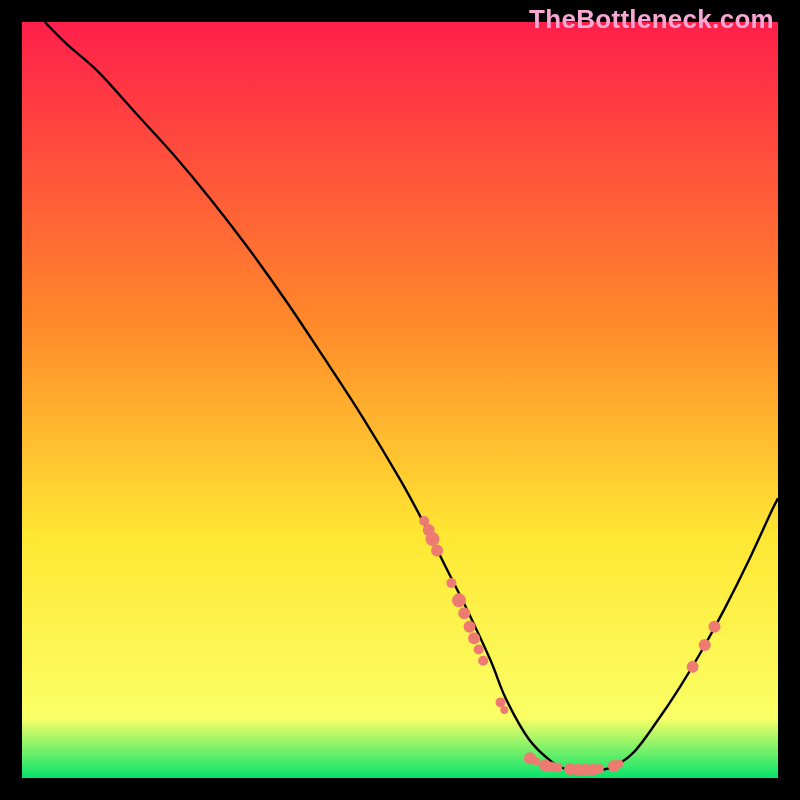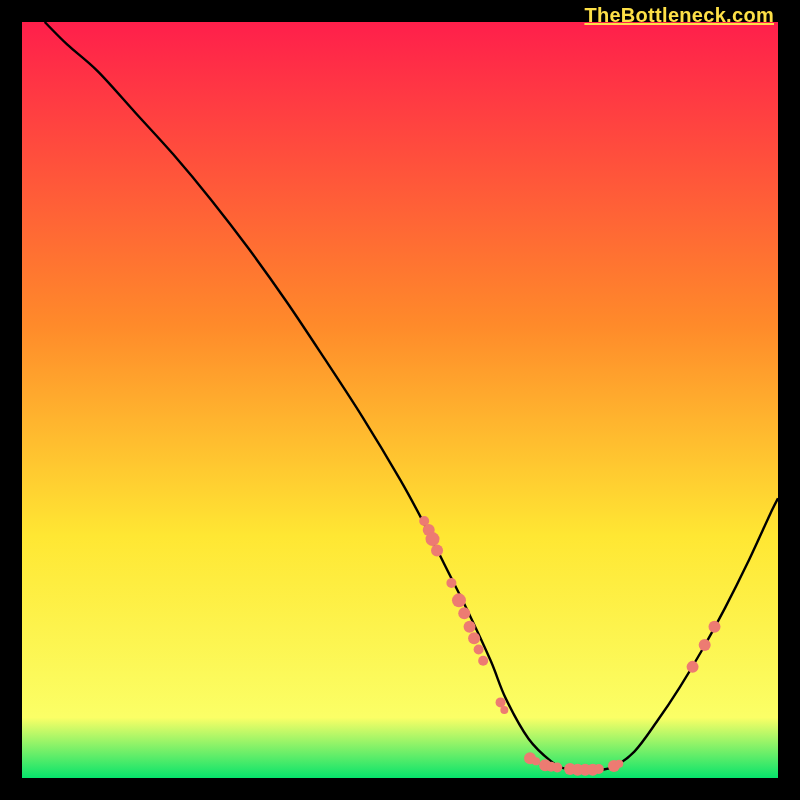--- a/index.html
+++ b/index.html
@@ -16,25 +16,24 @@
     left: 22px;
     top: 22px;
     width: 756px;
     height: 756px;
     background: #000;
   }
   .watermark {
     position: absolute;
     top: 4px;
     right: 26px;
-    color: #fde047;
-    font-size: 20px;
+    color: #f9a8d4;
+    font-size: 26px;
     font-weight: bold;
     letter-spacing: 0.3px;
-    text-decoration: underline;
   }
   svg {
     display: block;
   }
 </style>
 </head>
 <body>
 
 <div class="frame">
   <svg id="chart-svg" width="756" height="756" viewBox="0 0 756 756">

